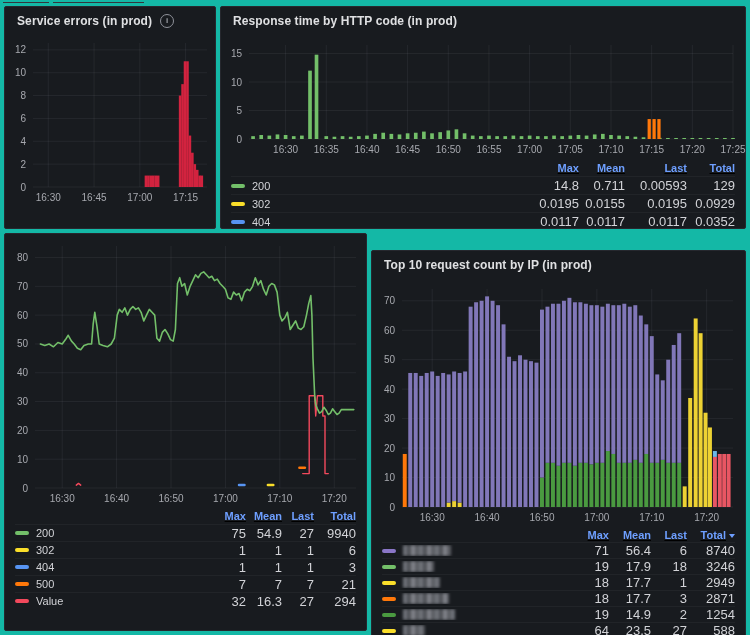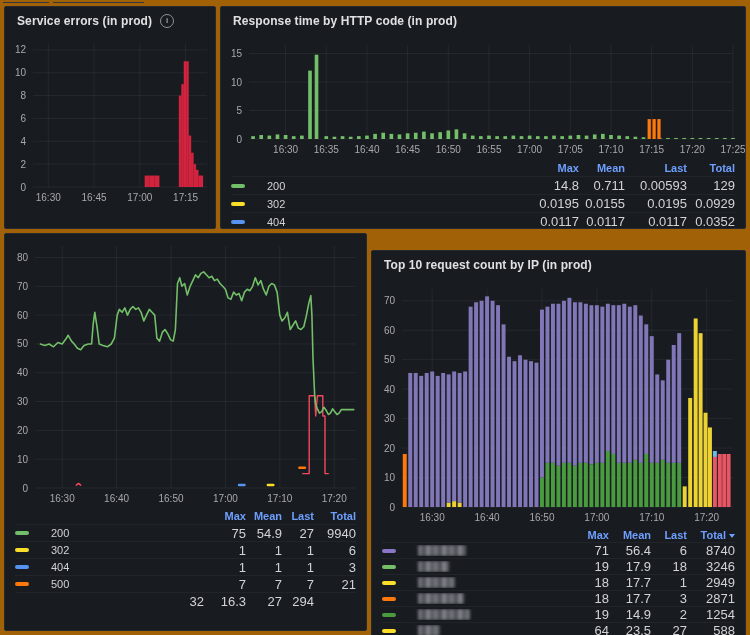--- a/index.html
+++ b/index.html
@@ -1,41 +1,41 @@
 <!DOCTYPE html>
 <html><head>
 <meta charset="utf-8">
 <style>
   html,body{margin:0;padding:0;background:#0b0c0e;}
-  .stage{position:relative;width:750px;height:635px;background:#a16207;overflow:hidden;
+  .stage{position:relative;width:750px;height:635px;background:#14b8a6;overflow:hidden;
          font-family:"Liberation Sans","DejaVu Sans",sans-serif;}
   .crop-edge{position:absolute;top:0;height:2px;border-bottom:1px solid #34363d;}
   .crop-edge-1{left:3px;width:46px;}
   .crop-edge-2{left:53px;width:91px;}
   .panel{position:absolute;background:#181b1f;border:1px solid #26282e;border-radius:2px;box-sizing:border-box;}
   .p1{left:4px;top:6px;width:212px;height:223px;}
   .p2{left:220px;top:6px;width:526px;height:223px;}
   .p3{left:4px;top:233px;width:363px;height:398px;}
   .p4{left:371px;top:250px;width:375px;height:398px;}
   .panel-header{display:flex;align-items:center;gap:8px;height:24px;padding:2px 12px 0 12px;}
   .panel-title{margin:0;font-size:12px;font-weight:700;color:#dfe0e2;letter-spacing:.1px;cursor:pointer;}
   .info-icon{width:12px;height:12px;border:1px solid #8f929a;border-radius:50%;color:#9fa2a8;
              font-size:8px;line-height:12px;text-align:center;font-weight:700;cursor:pointer;}
   svg.chart{display:block;margin:2px 0 0 4px;overflow:visible;}
   svg.chart text{font-family:"Liberation Sans","DejaVu Sans",sans-serif;font-size:10px;fill:#a7a9af;}
   .legend-list{display:flex;align-items:center;gap:7px;padding:3px 0 0 12px;}
   .dash{display:inline-block;width:14px;height:4px;border-radius:2px;flex:none;}
   .legend-series-label{font-size:11px;color:#d2d3d7;cursor:pointer;}
   .legend-table{padding:0 10px 0 10px;}
   .legend-row{display:grid;align-items:center;border-top:1px solid rgba(255,255,255,0.045);}
-  .legend-row.legend-head{border-top:none;}
+  .legend-row.legend-head{border-top:none;text-decoration:underline;}
   .p2 .legend-row{grid-template-columns:1fr 52px 46px 62px 48px;height:17px;}
   .p3 .legend-row{grid-template-columns:1fr 42px 36px 32px 42px;height:16px;}
   .p4 .legend-row{grid-template-columns:1fr 44px 42px 36px 48px;height:15px;}
-  .legend-label-cell{display:flex;align-items:center;gap:22px;overflow:hidden;}
+  .legend-label-cell{display:flex;align-items:center;gap:7px;overflow:hidden;}
   .legend-col-head{font-size:11px;font-weight:600;color:#6e9fff;text-align:right;cursor:pointer;white-space:nowrap;}
   .legend-value{font-size:13px;color:#d2d3d7;text-align:right;}
   .sort-caret{display:inline-block;width:0;height:0;border-left:3px solid transparent;
               border-right:3px solid transparent;border-top:4px solid #6e9fff;margin-left:3px;vertical-align:middle;}
   .redacted{display:inline-block;height:11px;border-radius:1px;opacity:.9;filter:blur(1.4px);
             background:repeating-linear-gradient(90deg,#797c83 0 4px,#55575d 4px 8px,#8c8e95 8px 12px,#63656b 12px 16px);}
 </style>
 </head>
 <body>
 
@@ -312,20 +312,24 @@
           <span class="legend-label-cell">
             <span class="dash" style="background: rgb(255, 120, 10);"></span>
             <span class="legend-series-label">500</span>
           </span>
           <span class="legend-value">7</span>
           <span class="legend-value">7</span>
           <span class="legend-value">7</span>
           <span class="legend-value">21</span>
         </div>
         <div class="legend-row">
+          <span class="legend-label-cell">
+            <span class="dash" style="background: rgb(242, 73, 92);"></span>
+            <span class="legend-series-label">Value</span>
+          </span>
           <span class="legend-value">32</span>
           <span class="legend-value">16.3</span>
           <span class="legend-value">27</span>
           <span class="legend-value">294</span>
         </div>
       </div>
   </section>
 
   <section class="panel p4">
     <header class="panel-header">

